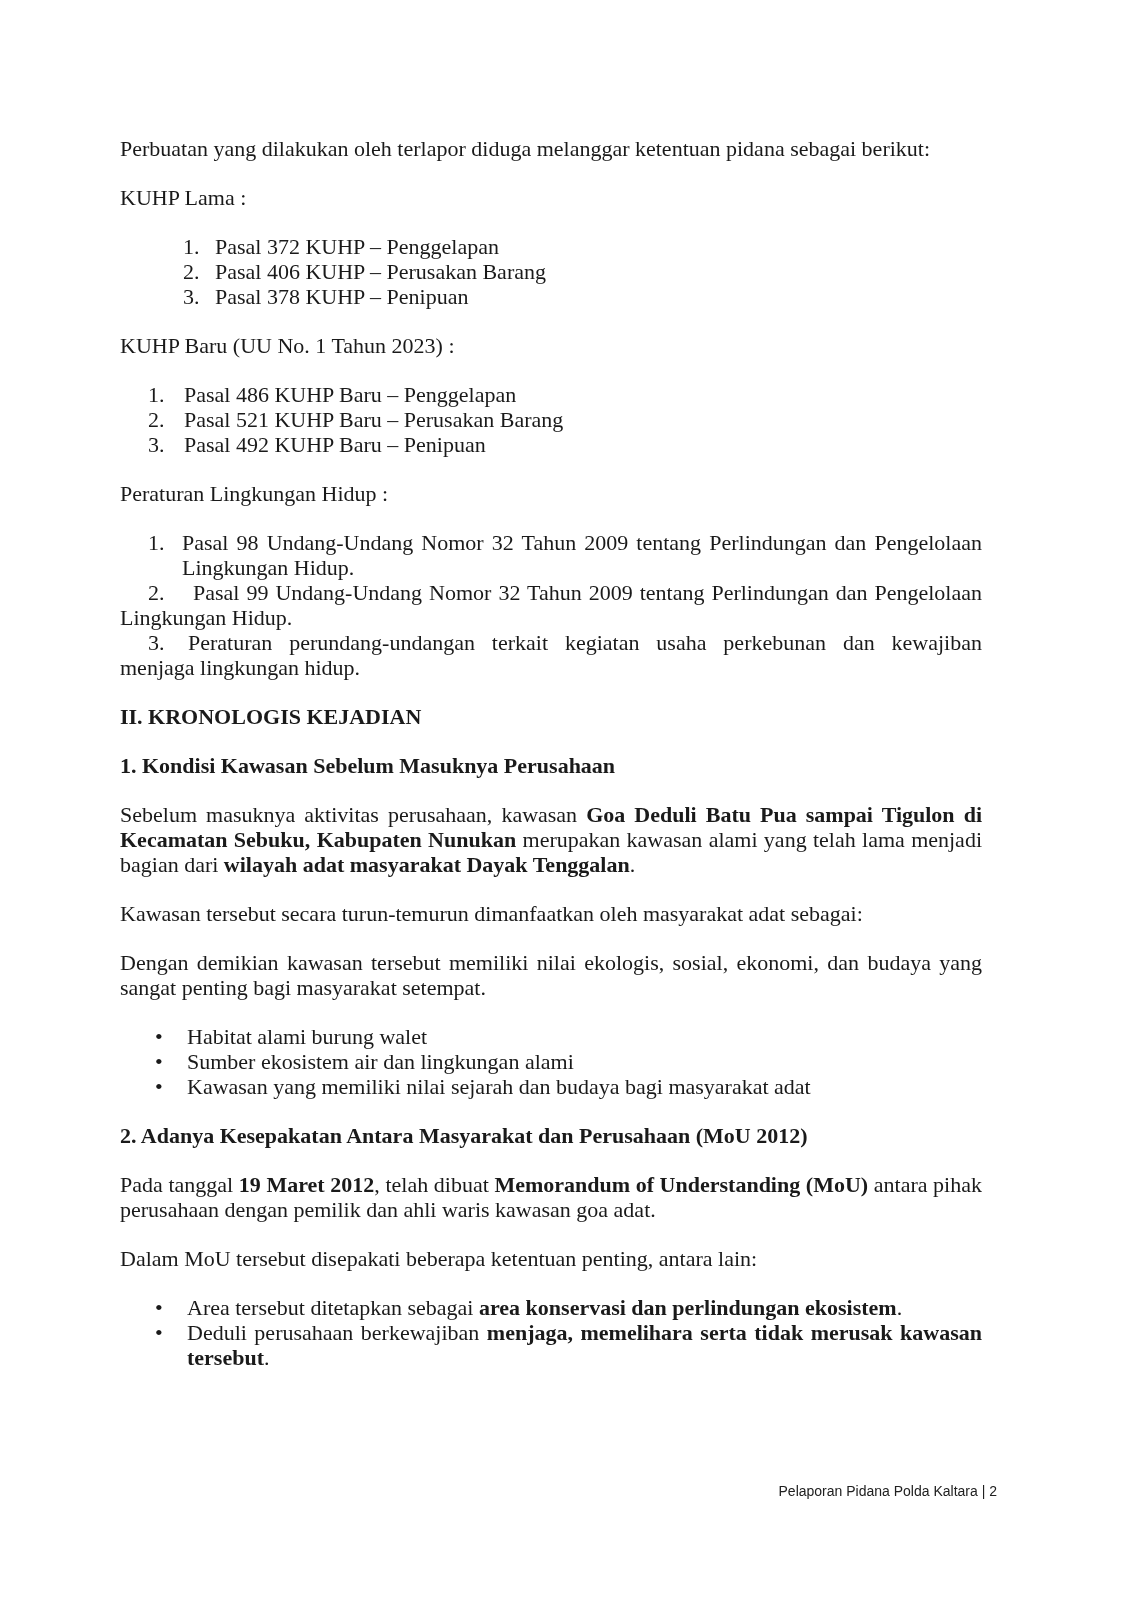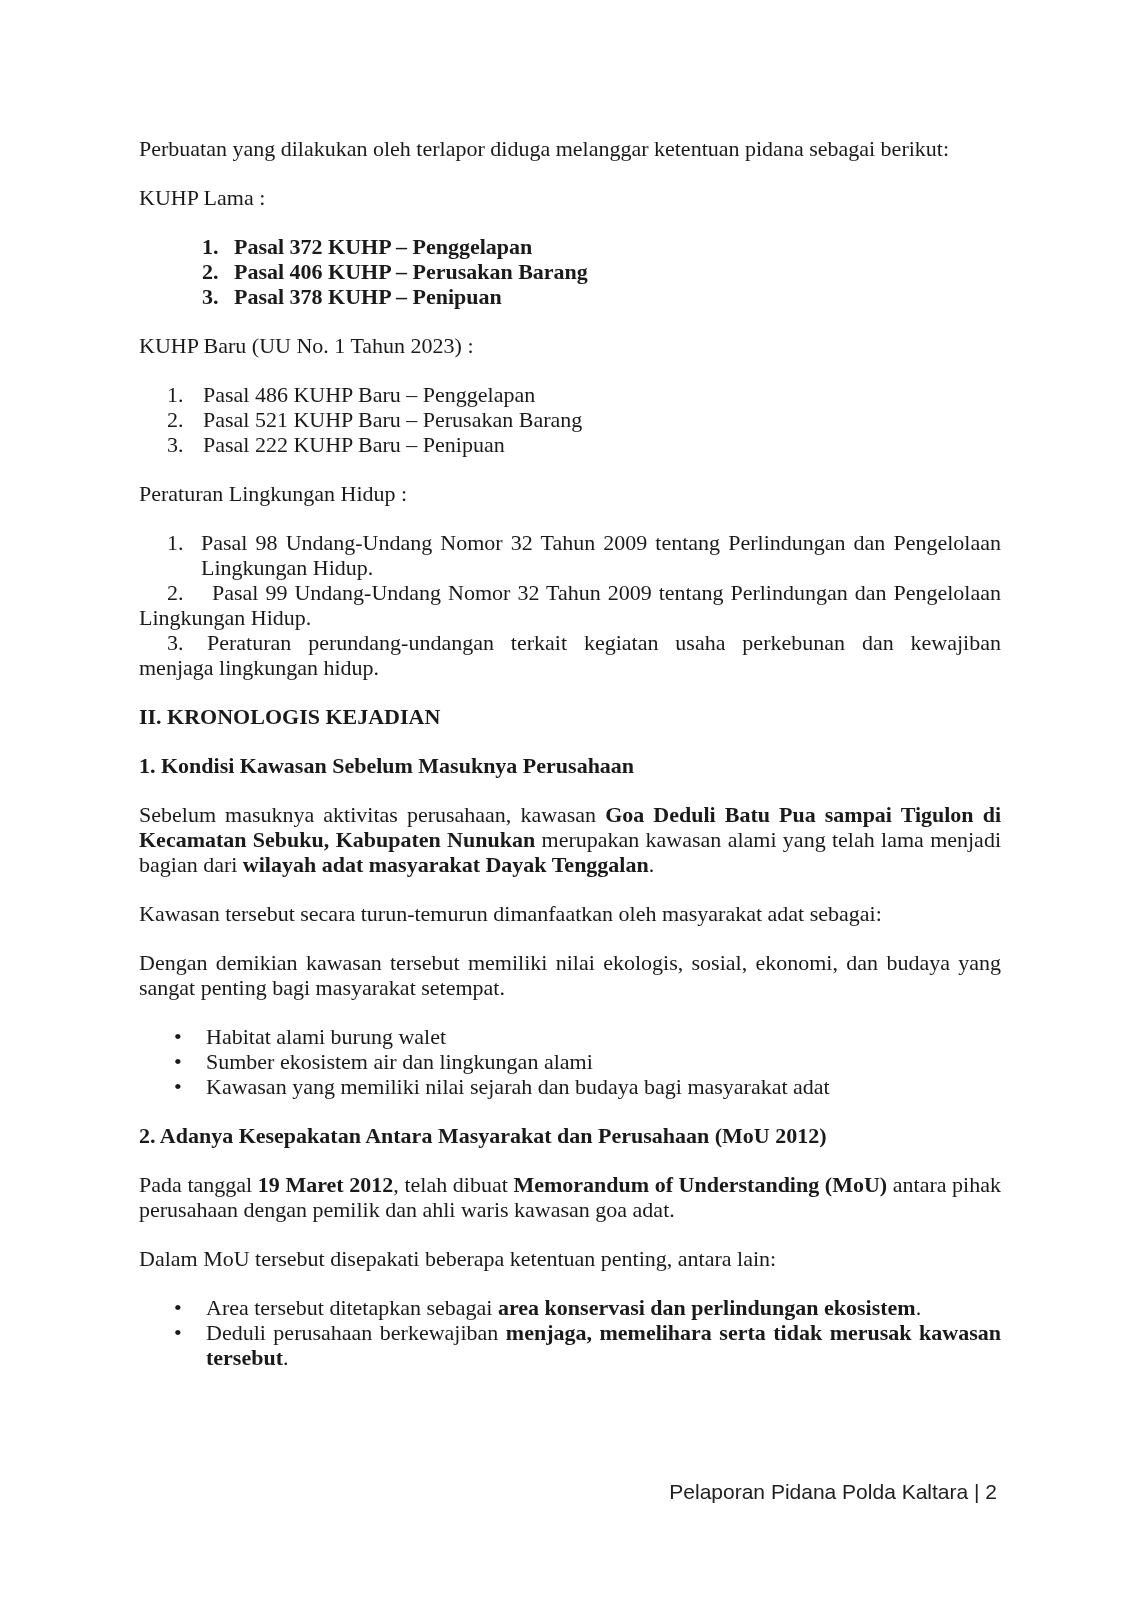--- a/index.html
+++ b/index.html
@@ -7,49 +7,49 @@
   html, body { background:#ffffff; }
   .page {
     position:relative;
     width:1132px; height:1600px;
     background:#ffffff;
     font-family:"Liberation Serif","DejaVu Serif",serif;
     font-size:22px; line-height:25px;
     color:#1a1a1a;
     overflow:hidden;
   }
-  .content { position:absolute; left:139px; top:136px; width:862px; }
+  .content { position:absolute; left:120px; top:136px; width:862px; }
   .block { margin-bottom:24px; }
   .justify { text-align:justify; }
   .bold { font-weight:bold; }
   .indent1 { }
 
   
-  .list-a .item { margin-left:95px; text-indent:-32px;font-weight:bold; }
+  .list-a .item { margin-left:95px; text-indent:-32px; }
   .list-a .num { display:inline-block; width:32px; text-indent:0; }
 
   
   .list-b .item { margin-left:64px; text-indent:-36px; }
   .list-b .num { display:inline-block; width:36px; text-indent:0; }
 
   
   .list-c .item-hang { margin-left:62px; text-indent:-34px; text-align:justify; }
   .list-c .item-hang .num { display:inline-block; width:34px; text-indent:0; }
   .list-c .item-flat { text-indent:28px; text-align:justify; }
   .list-c .item-flat .num-w45 { display:inline-block; width:45px; text-indent:0; }
   .list-c .item-flat .num-w40 { display:inline-block; width:40px; text-indent:0; }
 
   
   .bullets .item { margin-left:67px; text-indent:-32px; text-align:justify; }
   .bullets .bullet { display:inline-block; width:32px; text-indent:0; }
 
   .footer {
     position:absolute; top:1479px; right:135px;
     font-family:"Liberation Sans","DejaVu Sans",sans-serif;
-    font-size:21px; line-height:25px; color:#202020;
+    font-size:14px; line-height:25px; color:#202020;
   }
   b { font-weight:bold; }
 </style>
 </head>
 <body>
 
 <div class="page">
   <div class="content">
 
     <div class="block justify">Perbuatan yang dilakukan oleh terlapor diduga melanggar ketentuan pidana sebagai berikut:</div>
@@ -60,21 +60,21 @@
       <div class="item"><span class="num">1.</span><span>Pasal 372 KUHP – Penggelapan</span></div>
       <div class="item"><span class="num">2.</span><span>Pasal 406 KUHP – Perusakan Barang</span></div>
       <div class="item"><span class="num">3.</span><span>Pasal 378 KUHP – Penipuan</span></div>
     </div>
 
     <div class="block indent1">KUHP Baru (UU No. 1 Tahun 2023) :</div>
 
     <div class="block list-b">
       <div class="item"><span class="num">1.</span><span>Pasal 486 KUHP Baru – Penggelapan</span></div>
       <div class="item"><span class="num">2.</span><span>Pasal 521 KUHP Baru – Perusakan Barang</span></div>
-      <div class="item"><span class="num">3.</span><span>Pasal 222 KUHP Baru – Penipuan</span></div>
+      <div class="item"><span class="num">3.</span><span>Pasal 492 KUHP Baru – Penipuan</span></div>
     </div>
 
     <div class="block indent1">Peraturan Lingkungan Hidup :</div>
 
     <div class="block list-c">
       <div class="item-hang"><span class="num">1.</span><span>Pasal 98 Undang-Undang Nomor 32 Tahun 2009 tentang Perlindungan dan Pengelolaan Lingkungan Hidup.</span></div>
       <div class="item-flat"><span class="num-w45">2.</span><span>Pasal 99 Undang-Undang Nomor 32 Tahun 2009 tentang Perlindungan dan Pengelolaan Lingkungan Hidup.</span></div>
       <div class="item-flat"><span class="num-w40">3.</span><span>Peraturan perundang-undangan terkait kegiatan usaha perkebunan dan kewajiban menjaga lingkungan hidup.</span></div>
     </div>
 

